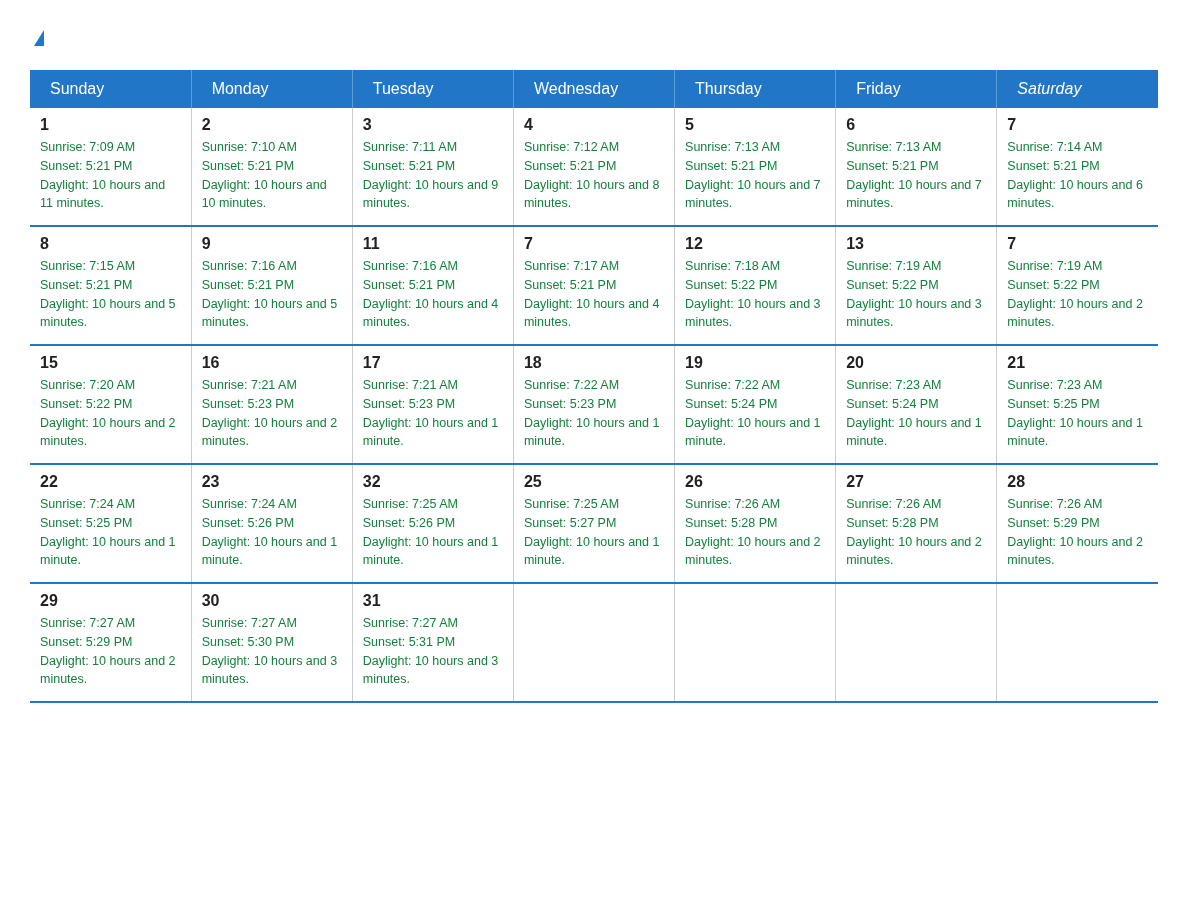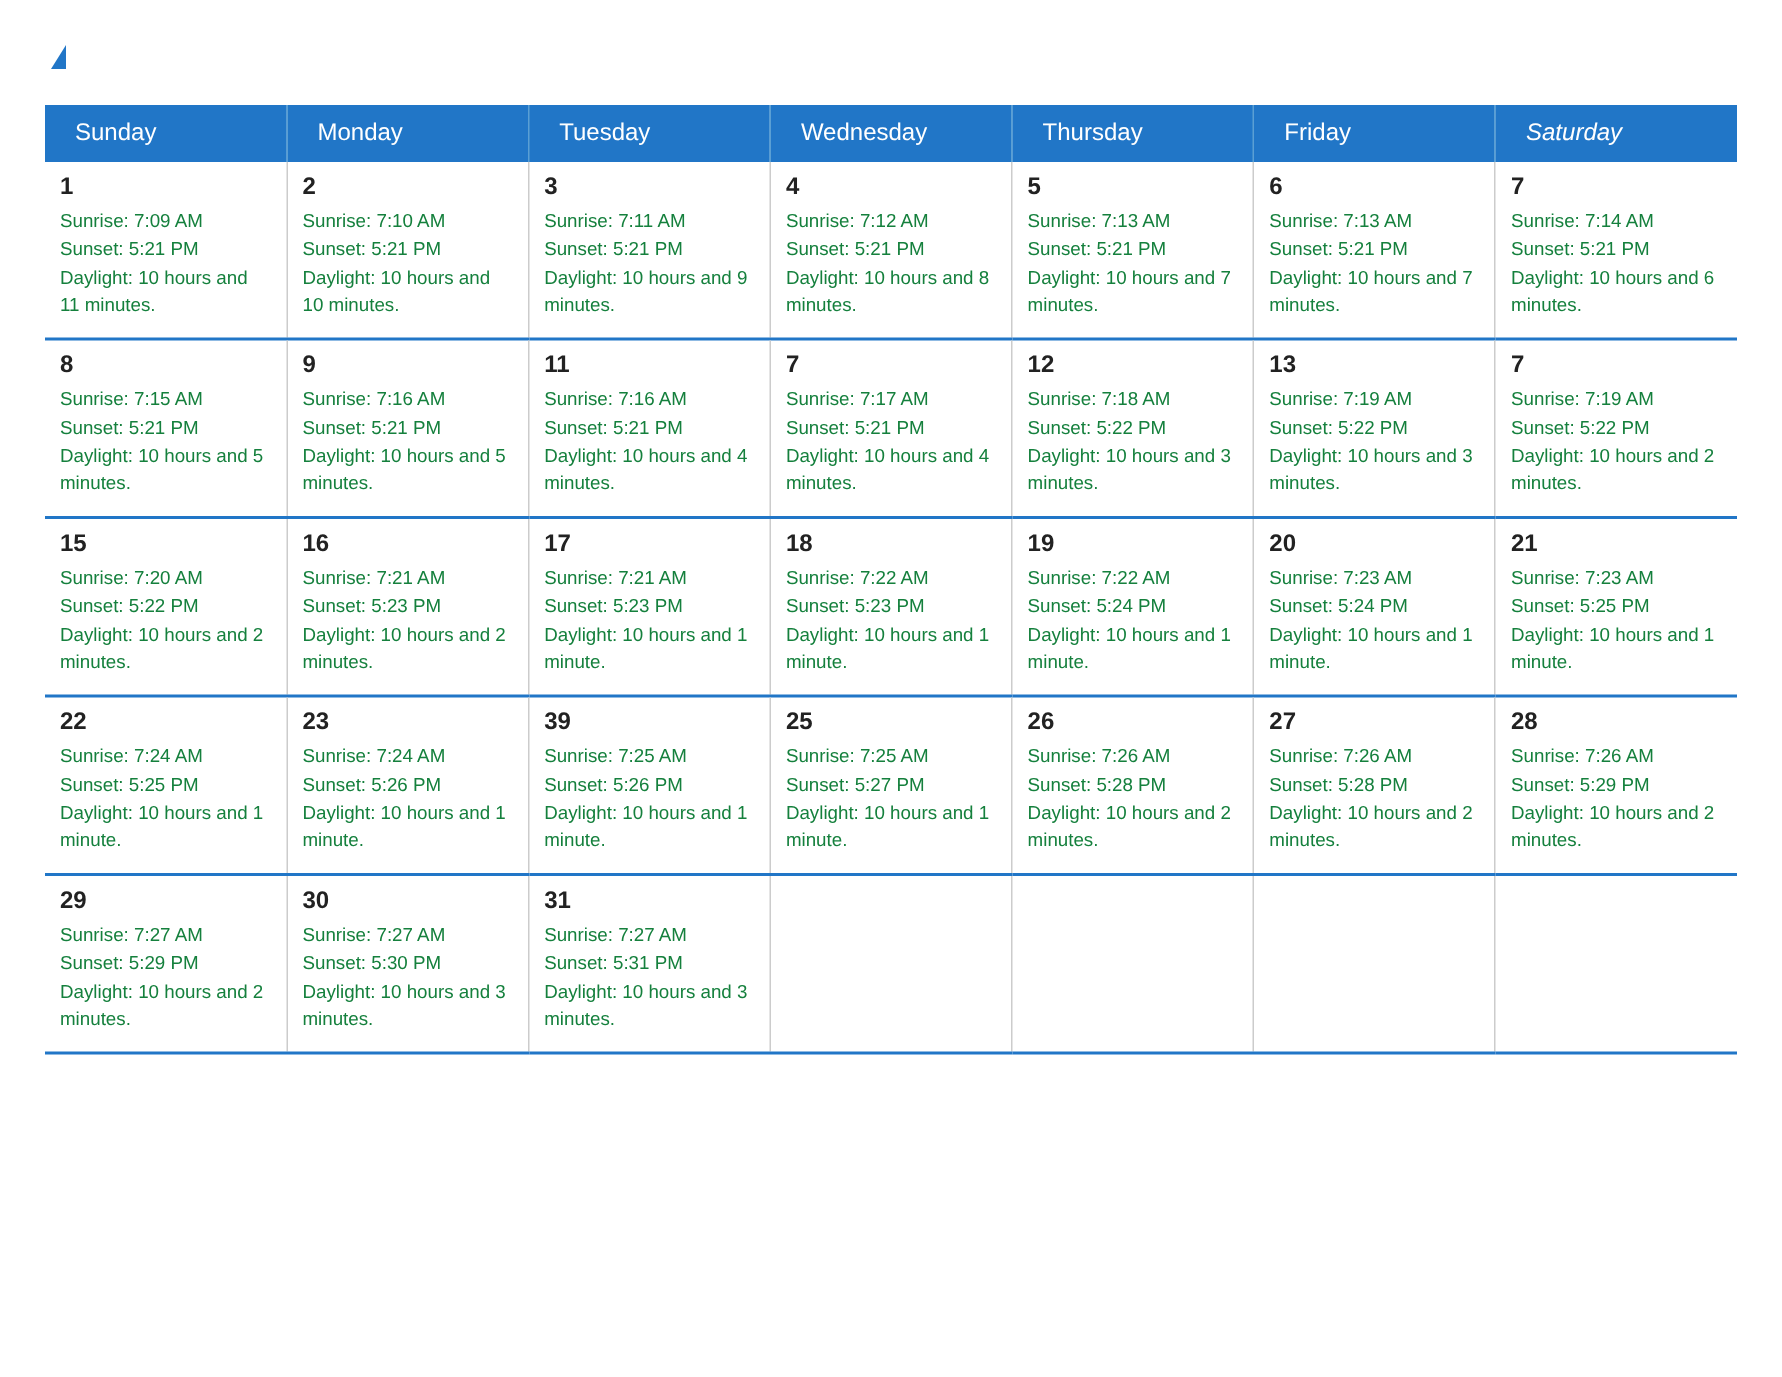--- a/index.html
+++ b/index.html
@@ -310,21 +310,21 @@
       </td>
         <td>
         <span class="day-number">23</span>
         <div class="day-info">
           Sunrise: 7:24 AM<br>
           Sunset: 5:26 PM<br>
           Daylight: 10 hours and 1 minute.
         </div>
       </td>
         <td>
-        <span class="day-number">39</span>
+        <span class="day-number">32</span>
         <div class="day-info">
           Sunrise: 7:25 AM<br>
           Sunset: 5:26 PM<br>
           Daylight: 10 hours and 1 minute.
         </div>
       </td>
         <td>
         <span class="day-number">25</span>
         <div class="day-info">
           Sunrise: 7:25 AM<br>

